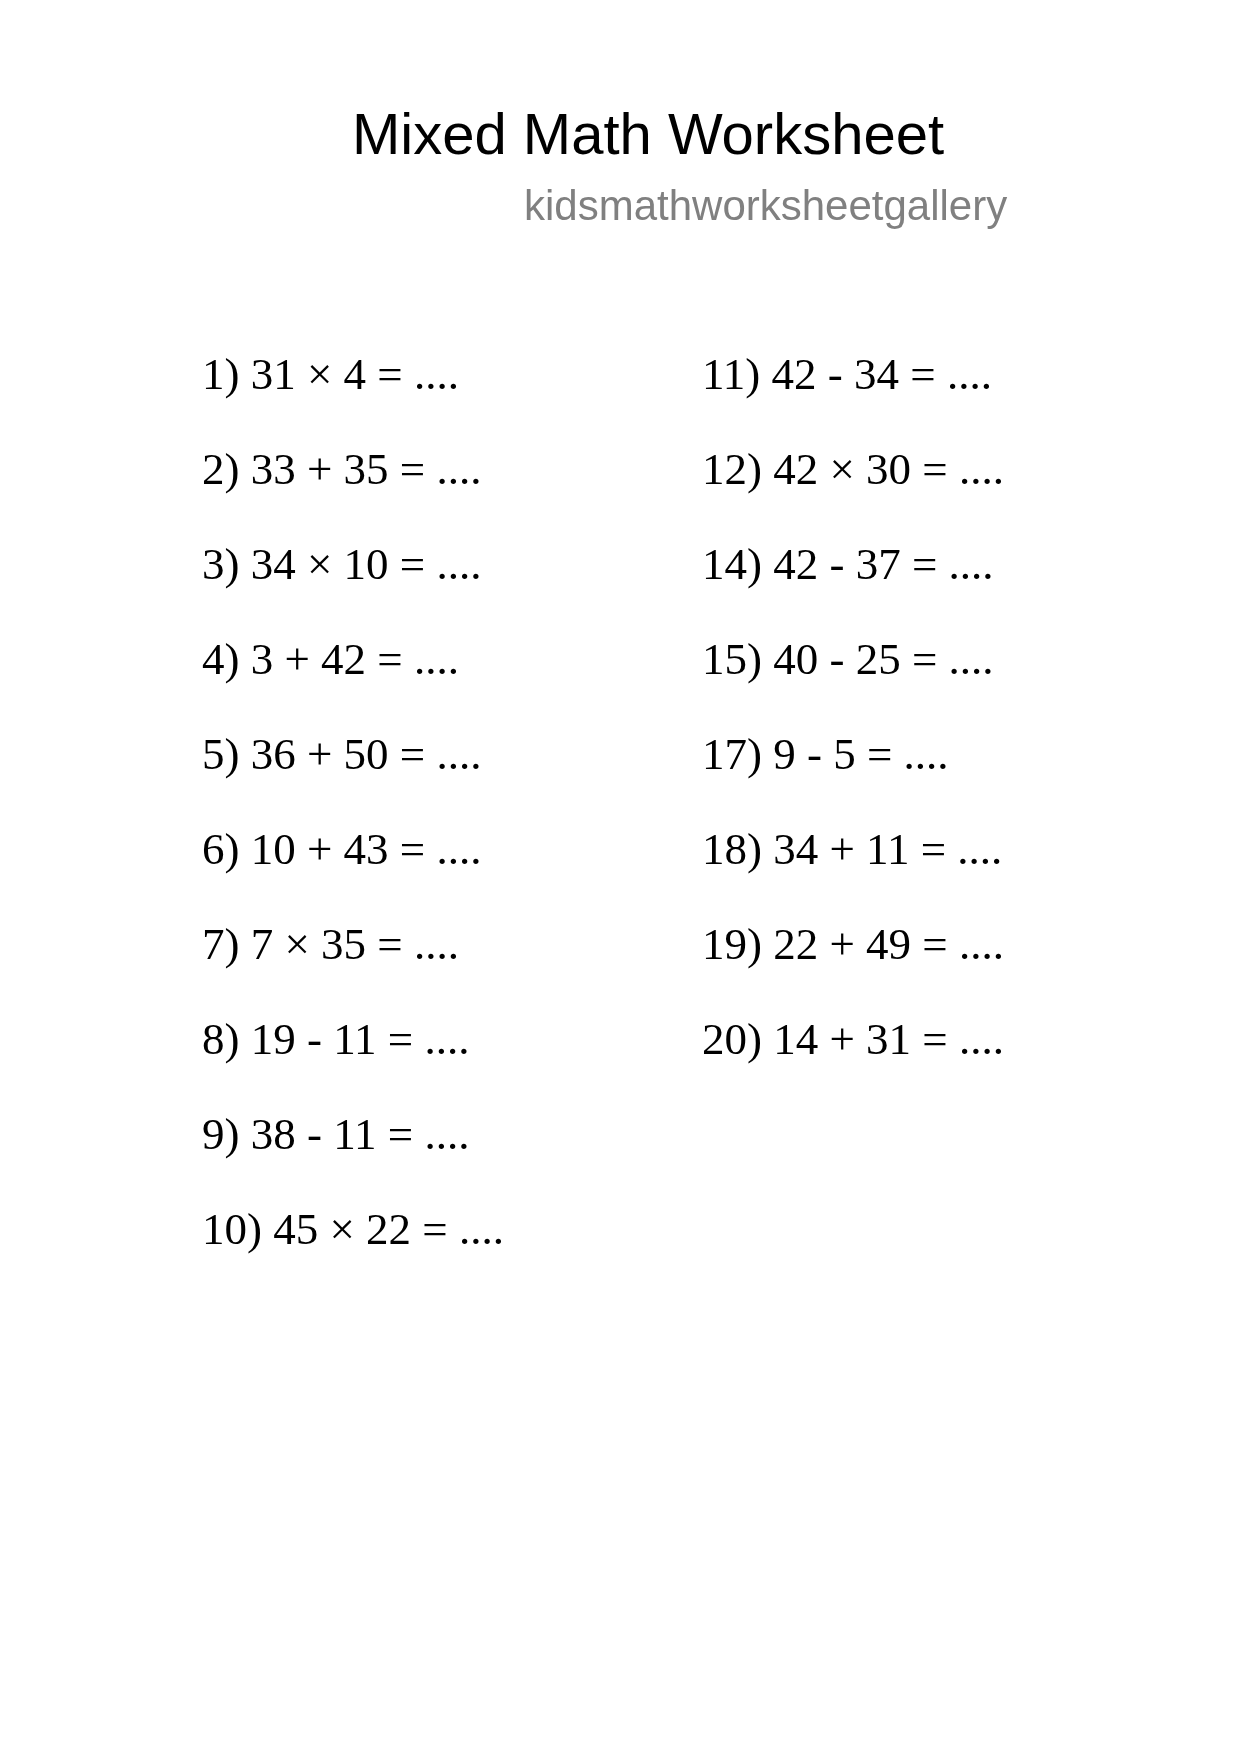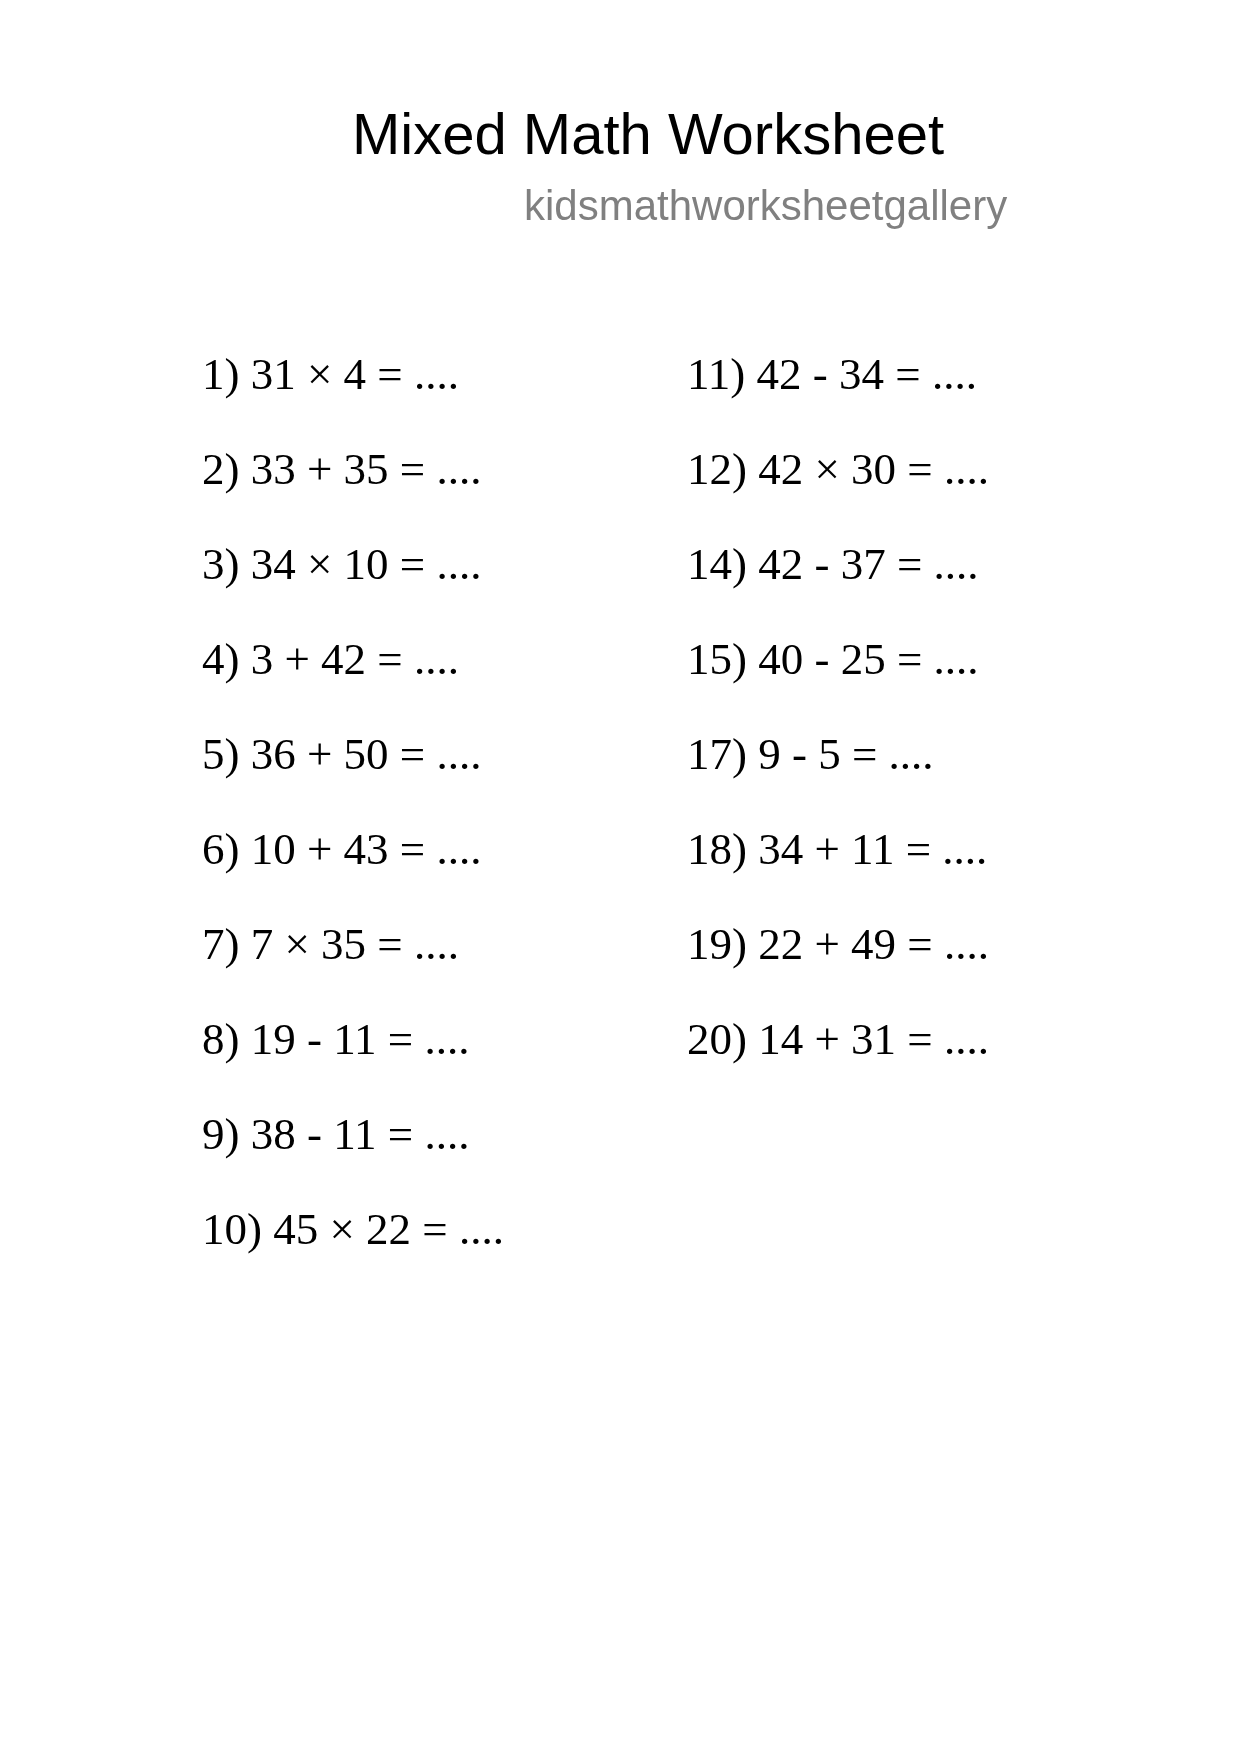--- a/index.html
+++ b/index.html
@@ -33,21 +33,21 @@
       white-space: nowrap;
       color: #808080;
       margin-left: 22px;
     }
     .column {
       position: absolute;
       top: 348px;
       font-family: Liberation Serif, serif;
     }
     .col-left { left: 202px; }
-    .col-right { left: 687px; }
+    .col-right { left: 702px; }
     .problem {
       font-size: 45px;
       line-height: 52px;
       height: 95px;
       white-space: nowrap;
       color: #000000;
     }
   </style>
 </head>
 <body>

